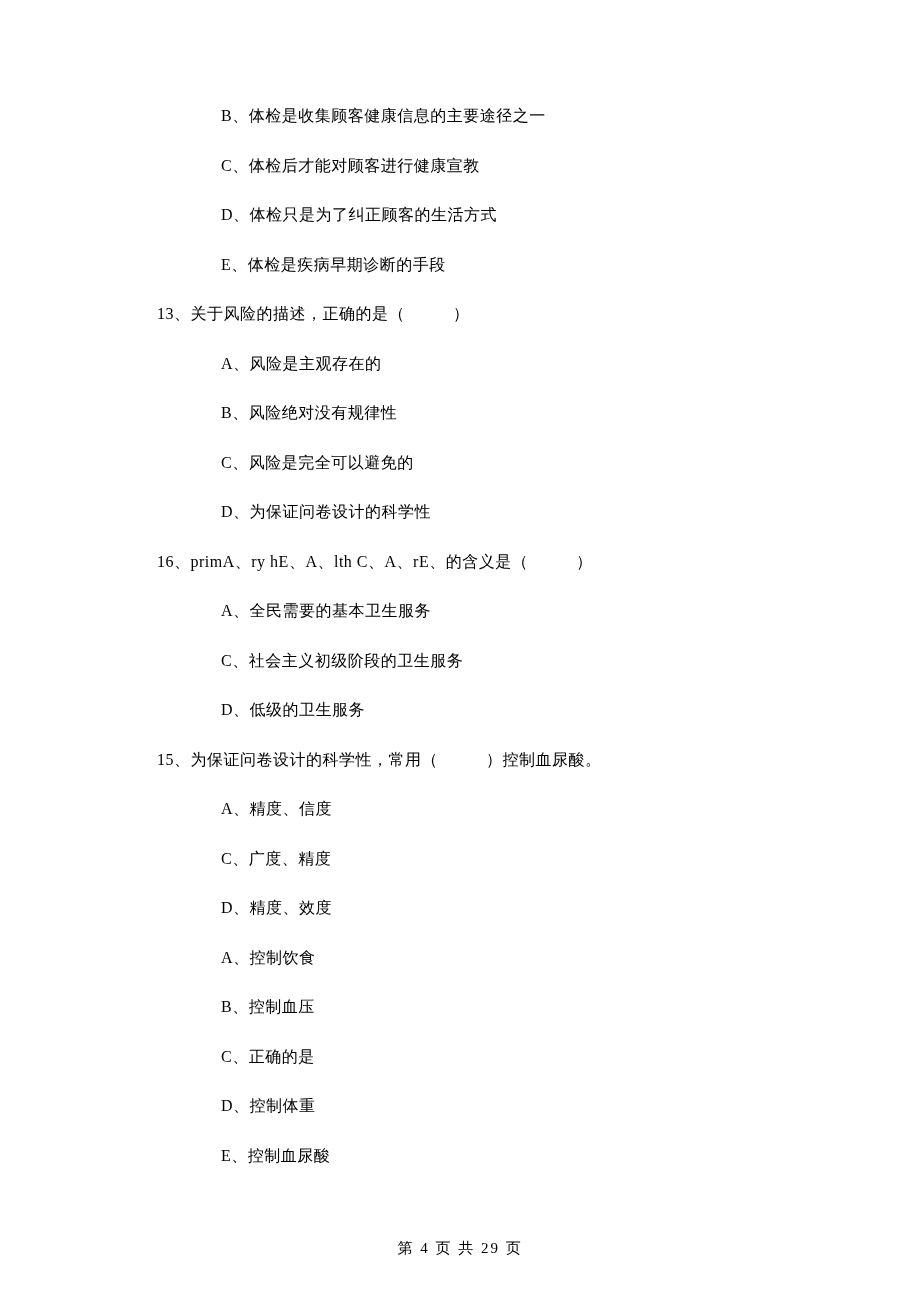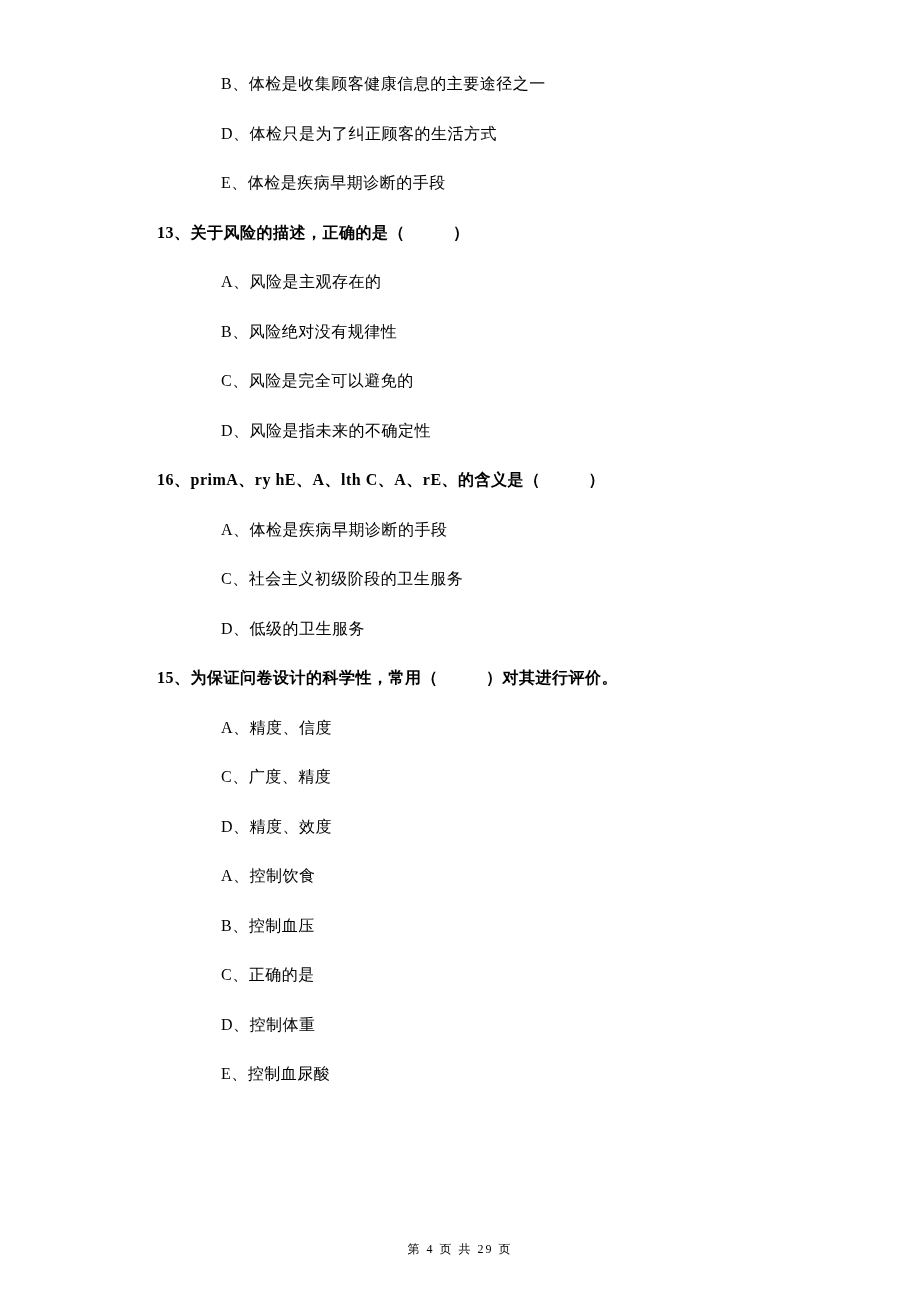--- a/index.html
+++ b/index.html
@@ -10,76 +10,76 @@
     height: 1302px;
     background: #ffffff;
     font-family: "SimSun", "宋体", serif;
     color: #000000;
   }
   .page {
     position: relative;
     width: 920px;
     height: 1302px;
     box-sizing: border-box;
-    padding-top: 76px;
+    padding-top: 108px;
   }
   .line {
     font-size: 16px;
     line-height: 1;
     margin-bottom: 33.5px;
     letter-spacing: 0.5px;
   }
   .option {
     padding-left: 221px;
   }
   .stem {
     padding-left: 157px;
-    font-weight: bold;
   }
   .footer {
     position: absolute;
     bottom: 44px;
     left: 0;
     width: 920px;
     text-align: center;
-    font-size: 12px;
+    font-size: 15px;
     letter-spacing: 2px;
   }
   .blank {
     display: inline-block;
     width: 48px;
     text-align: center;
   }
 </style>
 </head>
 <body>
 
 <div class="page">
 
   <div class="line option">B、体检是收集顾客健康信息的主要途径之一</div>
+  <div class="line option">C、体检后才能对顾客进行健康宣教</div>
   <div class="line option">D、体检只是为了纠正顾客的生活方式</div>
   <div class="line option">E、体检是疾病早期诊断的手段</div>
 
   <div class="line stem">
     <span>13、关于风险的描述，正确的是（</span><span class="blank"></span><span>）</span>
   </div>
   <div class="line option">A、风险是主观存在的</div>
   <div class="line option">B、风险绝对没有规律性</div>
   <div class="line option">C、风险是完全可以避免的</div>
-  <div class="line option">D、风险是指未来的不确定性</div>
+  <div class="line option">D、为保证问卷设计的科学性</div>
 
   <div class="line stem">
     <span>16、primA、ry hE、A、lth C、A、rE、的含义是（</span><span class="blank"></span><span>）</span>
   </div>
-  <div class="line option">A、体检是疾病早期诊断的手段</div>
+  <div class="line option">A、全民需要的基本卫生服务</div>
   <div class="line option">C、社会主义初级阶段的卫生服务</div>
   <div class="line option">D、低级的卫生服务</div>
 
   <div class="line stem">
-    <span>15、为保证问卷设计的科学性，常用（</span><span class="blank"></span><span>）对其进行评价。</span>
+    <span>15、为保证问卷设计的科学性，常用（</span><span class="blank"></span><span>）控制血尿酸。</span>
   </div>
   <div class="line option">A、精度、信度</div>
   <div class="line option">C、广度、精度</div>
   <div class="line option">D、精度、效度</div>
 
   <div class="line option">A、控制饮食</div>
   <div class="line option">B、控制血压</div>
   <div class="line option">C、正确的是</div>
   <div class="line option">D、控制体重</div>
   <div class="line option">E、控制血尿酸</div>

